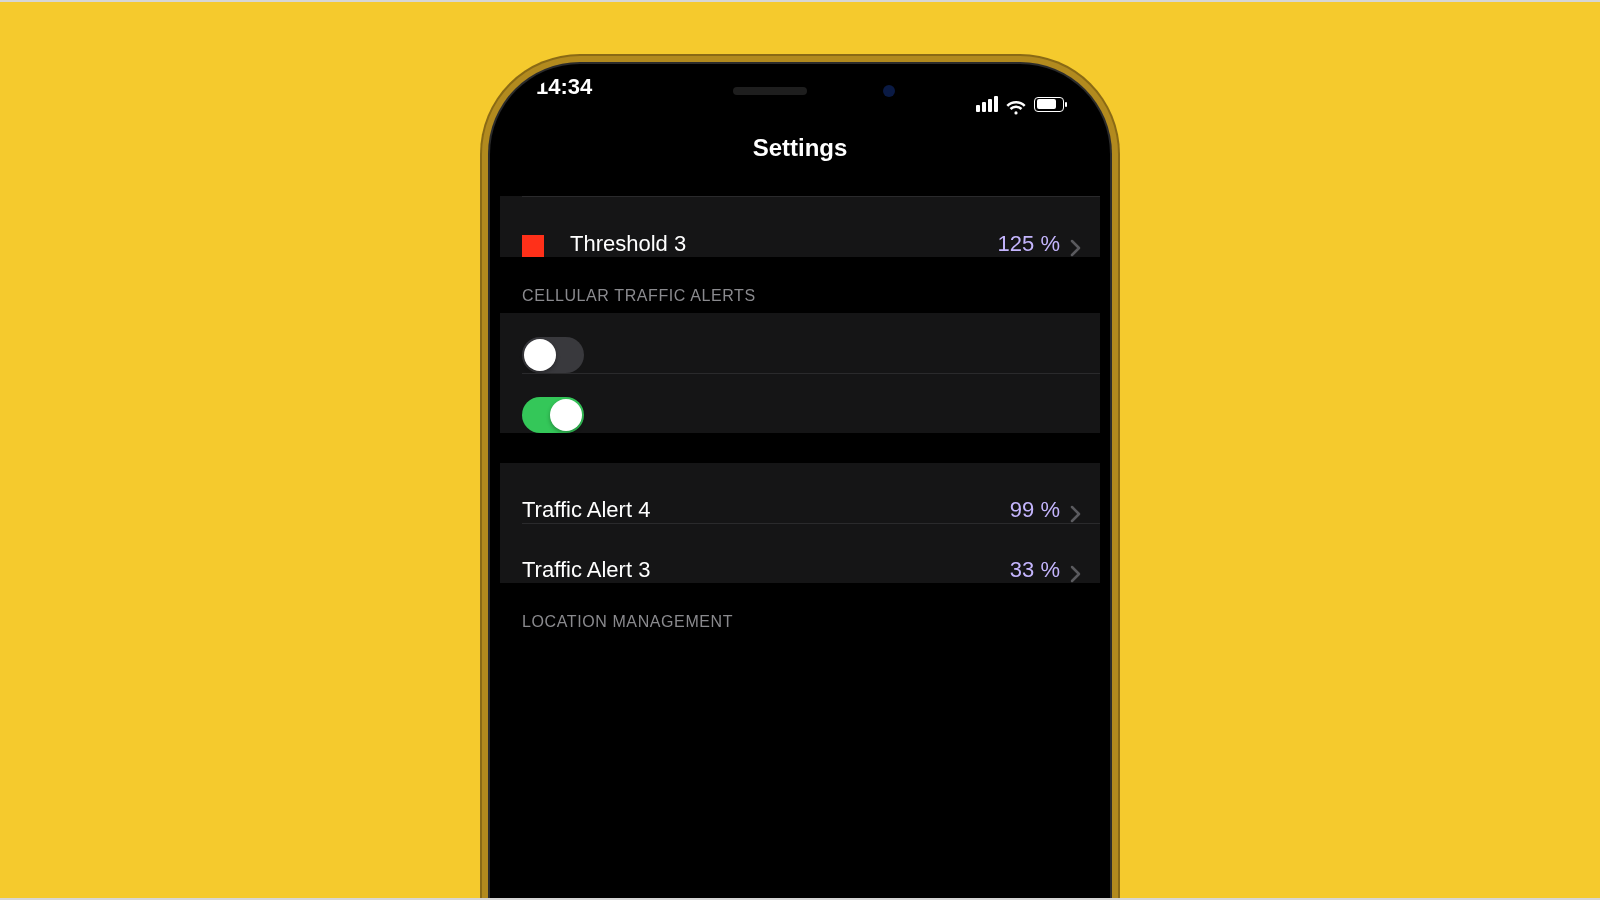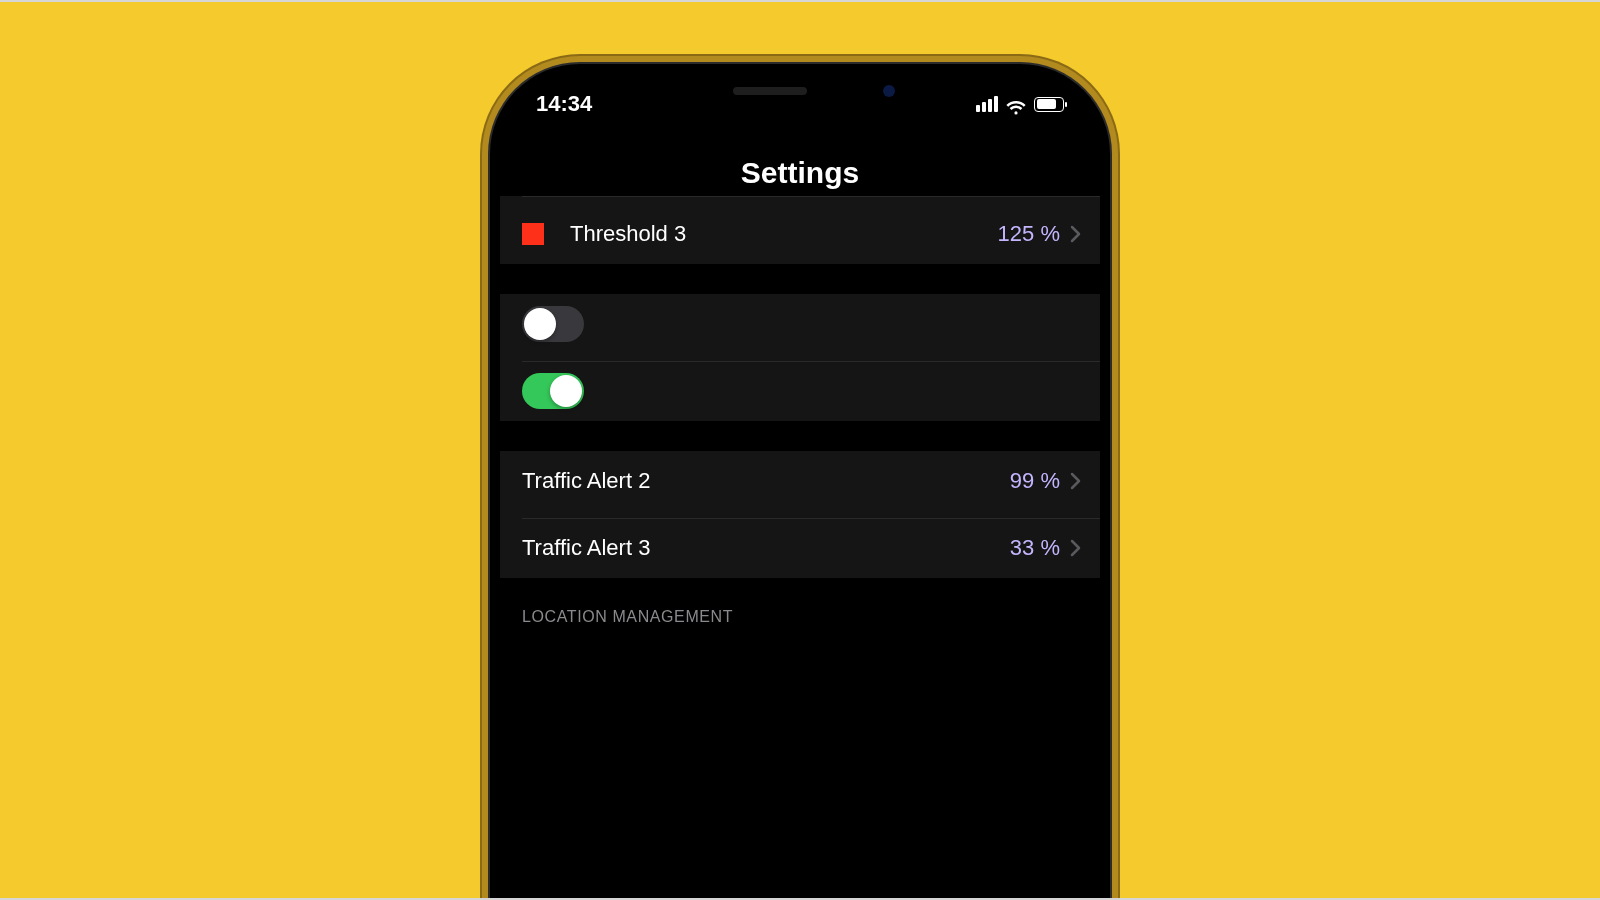--- a/index.html
+++ b/index.html
@@ -46,21 +46,20 @@
     align-items: center;
     justify-content: center;
     gap: 48px;
   }
   .speaker { width: 74px; height: 8px; background: #1e1e1e; border-radius: 4px; }
   .cam-dot { width: 12px; height: 12px; background: #0a1a44; border-radius: 50%; position: relative; left: 28px; }
   .status-bar {
     position: relative;
     height: 60px;
     display: flex;
-    align-items: center;
     justify-content: space-between;
     padding: 0 36px;
     font-size: 22px;
     font-weight: 600;
     z-index: 40;
   }
   .status-right { display: flex; align-items: center; gap: 8px; }
   .signal-bars { display: flex; align-items: flex-end; gap: 2px; }
   .signal-bars span { width: 4px; background: #fff; border-radius: 1px; }
   .signal-bars span:nth-child(1){height:7px}
@@ -68,43 +67,42 @@
   .signal-bars span:nth-child(3){height:13px}
   .signal-bars span:nth-child(4){height:16px}
   .wifi-icon { width:20px; height:16px; position:relative; }
   .wifi-icon svg { width:100%; height:100%; }
   .battery { width:30px; height:15px; border:1.8px solid #fff; border-radius:4px; position:relative; }
   .battery::after{content:"";position:absolute;right:-4px;top:4px;width:2.5px;height:5px;background:#fff;border-radius:1px;}
   .battery .fill{position:absolute;left:1.5px;top:1.5px;bottom:1.5px;width:70%;background:#fff;border-radius:2px;}
   .nav-bar {
     height: 56px;
     display:flex;
-    align-items:flex-end;
+    align-items:flex-start;
     justify-content:center;
-    font-size: 30px;
+    font-size: 24px;
     font-weight: 600;
   }
   .content { padding-top: 6px; }
   .group { margin-bottom: 30px; }
   .group-header {
     font-size: 16px;
     font-weight: 500;
     letter-spacing: 0.6px;
     color: #8a8a8e;
     padding: 0 22px 8px 22px;
     text-transform: uppercase;
   }
   .list { background: #151516; }
   .row {
     display:flex;
-    align-items:center;
+    align-items:flex-end;
     padding: 0 18px 0 22px;
     min-height: 60px;
     position:relative;
-    margin-top:7px;
   }
   .row + .row::before {
     content:"";
     position:absolute;
     left:22px; right:0; top:0;
     height:1px;
     background:#2a2a2c;
   }
   .color-swatch {
     width: 22px; height: 22px; background:#ff3019; margin-right: 26px;
@@ -180,38 +178,39 @@
             <div class="chevron">
               <svg viewBox="0 0 12 18" fill="none">
                   <path d="M2 2l7 7-7 7" stroke-width="2.5" stroke-linecap="round" stroke-linejoin="round"></path>
                 </svg>
             </div>
           </div>
         </div>
       </div>
 
       <div class="group">
+        <div class="group-header">CELLULAR TRAFFIC ALERTS</div>
         <div class="list">
           <div class="row">
             <div class="toggle">
                 <div class="knob"></div>
               </div>
           </div>
           <div class="row">
             <div class="toggle on">
                 <div class="knob"></div>
               </div>
           </div>
         </div>
       </div>
 
       <div class="group">
         <div class="list">
           <div class="row">
-            <div class="row-label">Traffic Alert 2</div>
+            <div class="row-label">Traffic Alert 4</div>
             <div class="row-value">99 %</div>
             <div class="chevron">
                 <svg viewBox="0 0 12 18" fill="none">
                   <path d="M2 2l7 7-7 7" stroke-width="2.5" stroke-linecap="round" stroke-linejoin="round"></path>
                 </svg>
               </div>
           </div>
           <div class="row">
             <div class="row-label">Traffic Alert 3</div>
             <div class="row-value">33 %</div>

